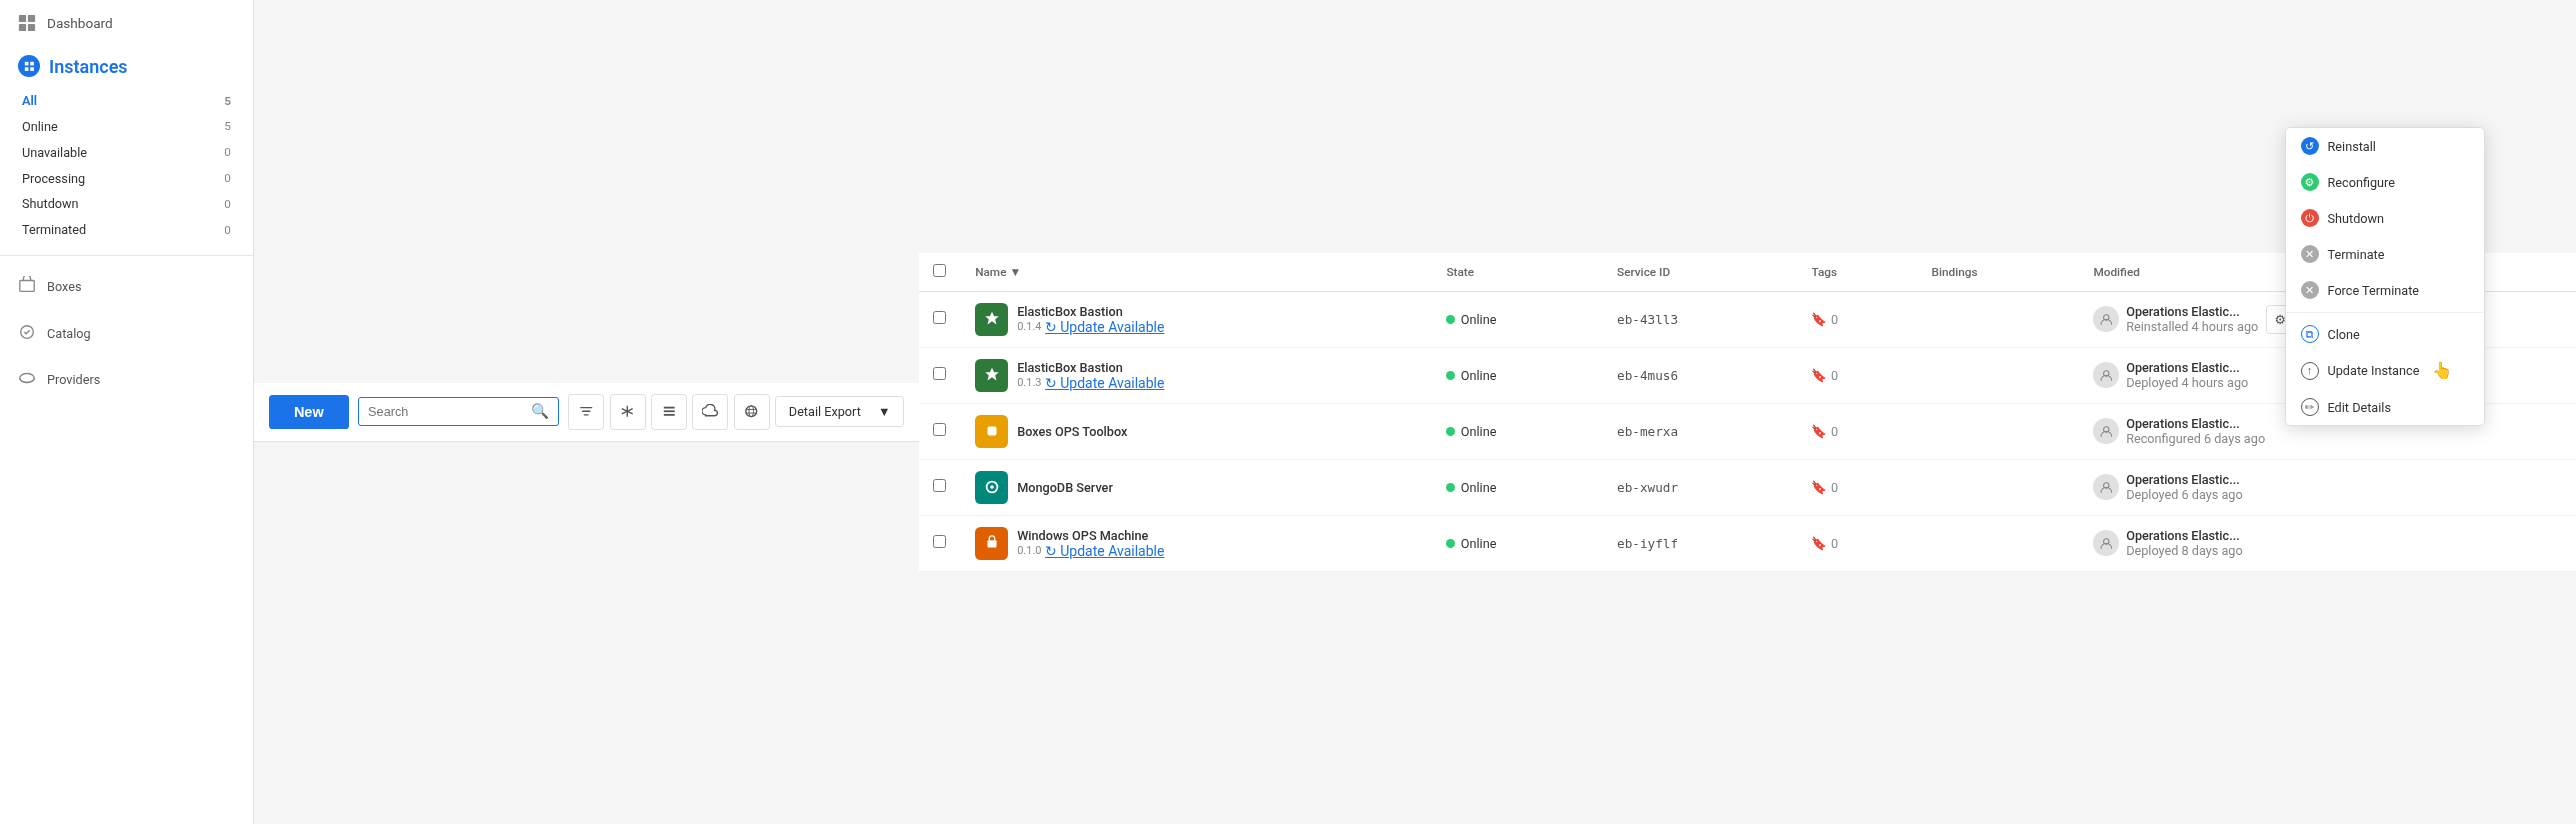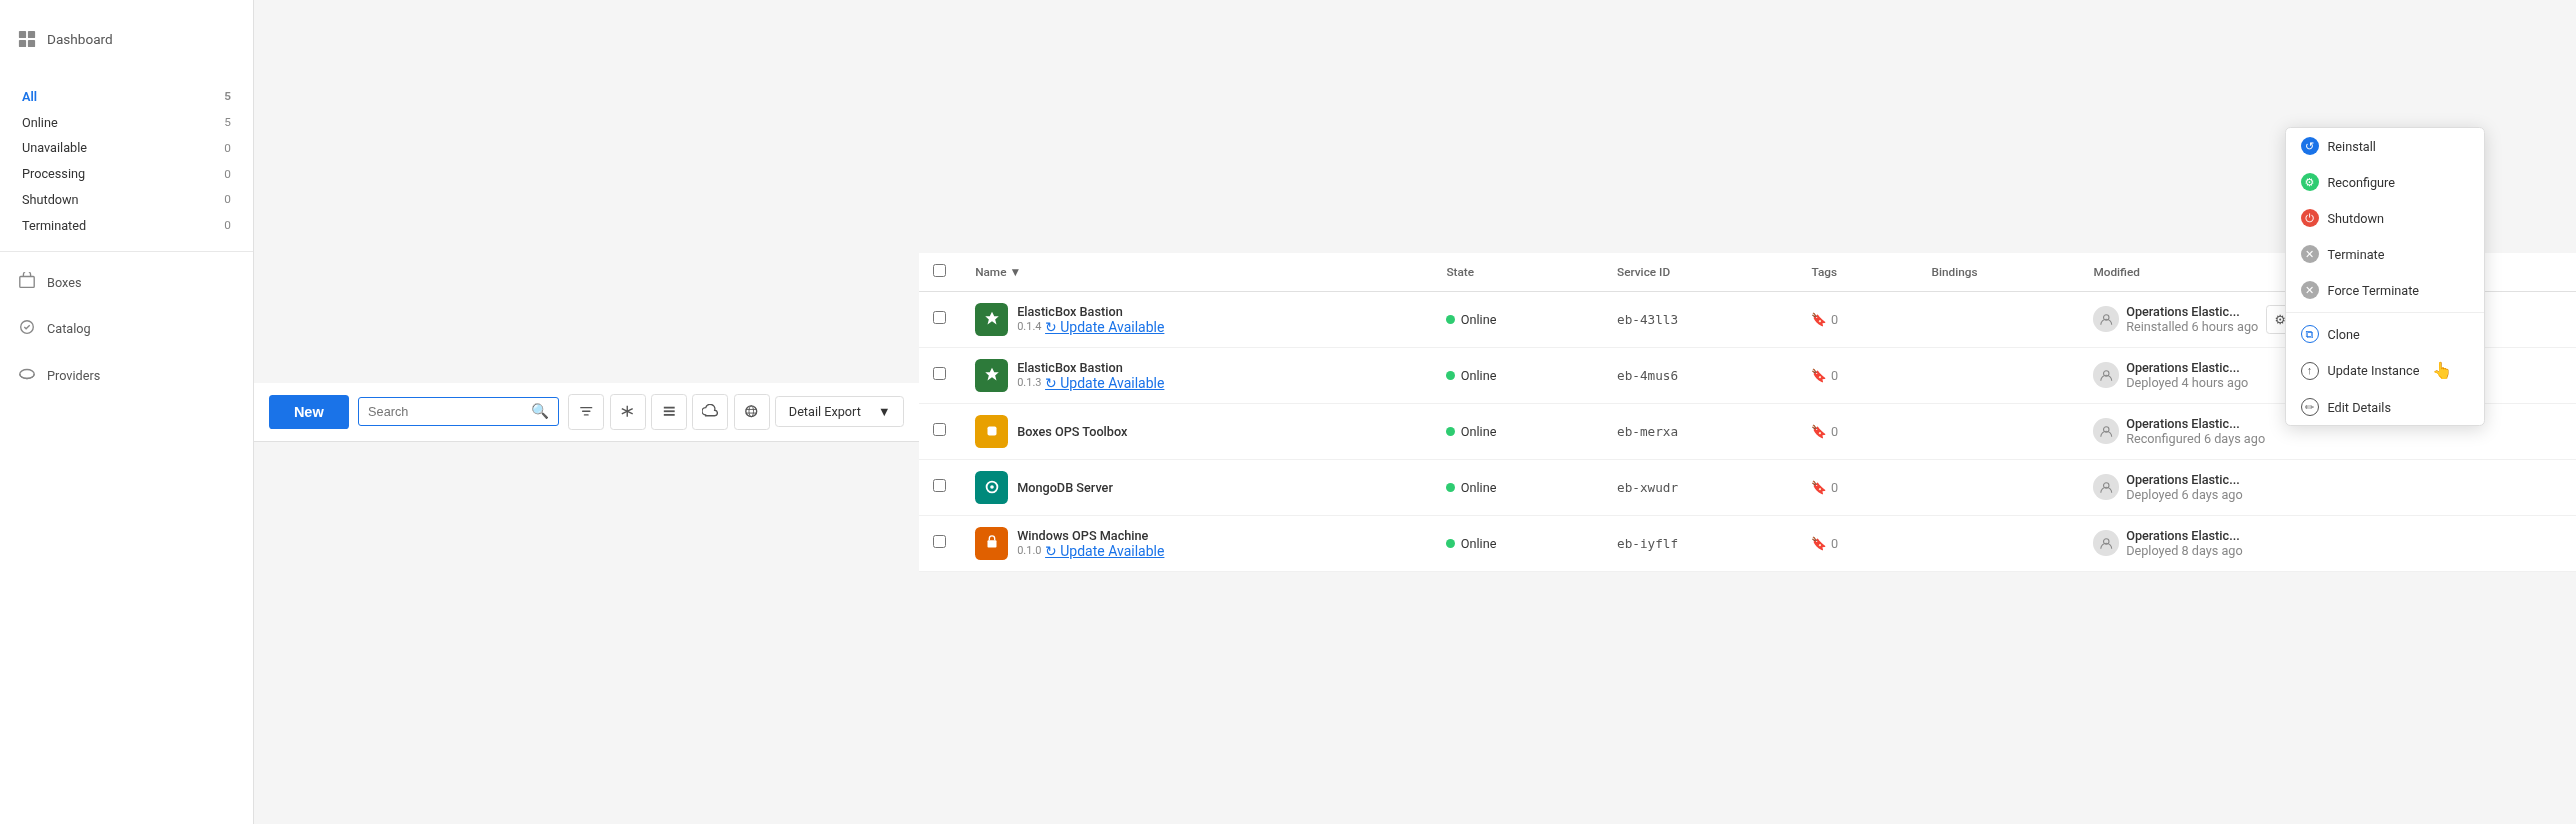--- a/index.html
+++ b/index.html
@@ -1,20 +1,20 @@
 <!DOCTYPE html>
 <html style="font-size:14.5px"><head>
   <meta charset="utf-8">
   <style>
     * { box-sizing: border-box; margin: 0; padding: 0; }
     body { font-family: -apple-system, BlinkMacSystemFont, 'Segoe UI', Roboto, sans-serif; font-size: 12.7px; color: #333; background: #f5f5f5; display: flex; height: 100vh; overflow: hidden; }
 
     
     .sidebar { width: 254px; background: #fff; border-right: 0.9px solid #e0e0e0; display: flex; flex-direction: column; flex-shrink: 0; }
-    .sidebar-nav-item { display: flex; align-items: center; padding: 30px 18px; cursor: pointer; color: #555; gap: 11px; }
+    .sidebar-nav-item { display: flex; align-items: center; padding: 14px 18px; cursor: pointer; color: #555; gap: 11px; }
     .sidebar-nav-item .nav-icon { width: 18px; height: 18px; display: flex; align-items: center; justify-content: center; }
     .sidebar-nav-item .nav-label { font-size: 13.6px; }
 
     .sidebar-section { padding: 9px 18px 5.4px; }
     .sidebar-section-title { font-size: 18px; font-weight: 600; color: #1a73e8; display: flex; align-items: center; gap: 9px; }
     .sidebar-section-title .section-icon { width: 22px; height: 22px; background: #1a73e8; border-radius: 50%; display: flex; align-items: center; justify-content: center; }
 
     .sidebar-filter-list { padding: 5.4px 0; }
     .sidebar-filter-item { display: flex; align-items: center; justify-content: space-between; padding: 5.4px 22px; cursor: pointer; }
     .sidebar-filter-item.active { font-weight: 600; color: #1a73e8; }
@@ -88,20 +88,33 @@
       <svg width="18" height="18" viewBox="0 0 20 20" fill="none">
         <rect x="1" y="1" width="8" height="8" rx="1" fill="#888"></rect>
         <rect x="11" y="1" width="8" height="8" rx="1" fill="#888"></rect>
         <rect x="1" y="11" width="8" height="8" rx="1" fill="#888"></rect>
         <rect x="11" y="11" width="8" height="8" rx="1" fill="#888"></rect>
       </svg>
     </span>
     <span class="nav-label">Dashboard</span>
   </div>
 
+  <div class="sidebar-section">
+    <div class="sidebar-section-title">
+      <span class="section-icon">
+        <svg width="12.7" height="12.7" viewBox="0 0 14 14" fill="none">
+          <rect x="2" y="2" width="4" height="4" fill="white"></rect>
+          <rect x="8" y="2" width="4" height="4" fill="white"></rect>
+          <rect x="2" y="8" width="4" height="4" fill="white"></rect>
+          <rect x="8" y="8" width="4" height="4" fill="white"></rect>
+        </svg>
+      </span>
+      <span>Instances</span>
+    </div>
+  </div>
 
   <div class="sidebar-filter-list">
 
   <div class="sidebar-filter-item active">
         <span>All</span>
         <span class="filter-count">5</span>
       </div>
       <div class="sidebar-filter-item">
         <span>Online</span>
         <span class="filter-count">5</span>
@@ -260,21 +273,21 @@
     <td>
       <div class="modified-cell">
         <div class="modified-avatar">
           <svg width="14.5" height="14.5" viewBox="0 0 16 16" fill="none">
                     <circle cx="8" cy="6" r="3" stroke="#888" stroke-width="1.2"></circle>
                     <path d="M2 14c0-3.3 2.7-6 6-6s6 2.7 6 6" stroke="#888" stroke-width="1.2" fill="none"></path>
                   </svg>
         </div>
         <div>
           <div class="modified-user">Operations Elastic...</div>
-          <div class="modified-time">Reinstalled 6 hours ago</div>
+          <div class="modified-time">Reinstalled 4 hours ago</div>
         </div>
         <div class="gear-btn">⚙</div>
       </div>
     </td>
   </tr>
           <tr>
     <td class="checkbox-col">
       <input type="checkbox" style="">
     </td>
     <td>

